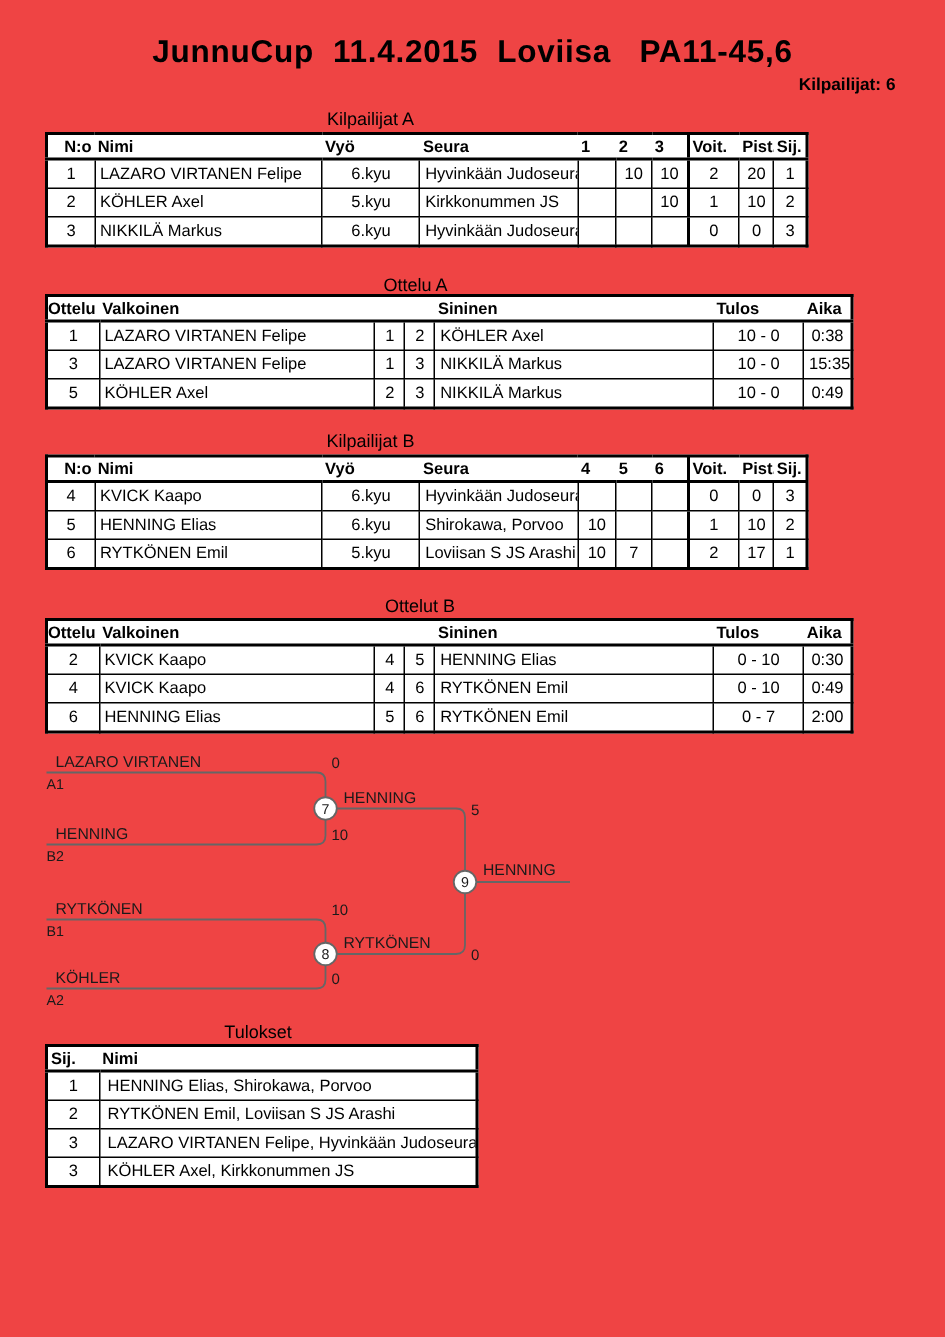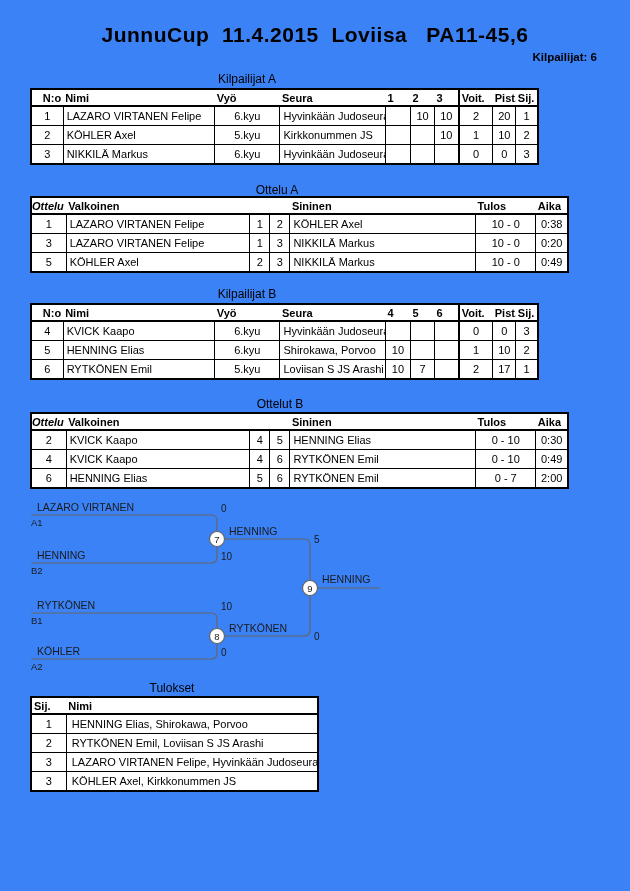--- a/index.html
+++ b/index.html
@@ -1,17 +1,17 @@
 <!DOCTYPE html>
 <html><head>
 <meta charset="utf-8">
 <style>
   html,body { margin:0; padding:0; background:#fff; }
   .sheet {
-    position:relative; width:630px; height:891px; background:#3b82f6;
+    position:relative; width:630px; height:891px; background:#ef4444;
     font-family:"Liberation Sans", sans-serif; color:#000; overflow:hidden;
   }
   .page-title {
     position:absolute; top:23px; left:0; width:630px; text-align:center;
     font-size:21px; font-weight:bold; white-space:pre; letter-spacing:0.5px;
   }
   .participants {
     position:absolute; top:51px; right:33px;
     font-size:11.5px; font-weight:bold;
   }
@@ -30,21 +30,21 @@
   td {
     border:1px solid #000; height:18px; padding:0 3px; text-align:center;
     overflow:hidden; white-space:nowrap;
   }
   
   .kilp td:nth-child(2), .kilp td:nth-child(4) { text-align:left; }
   .kilp th:nth-child(1) { text-align:right; padding-left:1px; }
   .kilp th:nth-child(8), .kilp td:nth-child(8) { border-left:2px solid #000; }
   
   .ott td:nth-child(2), .ott td:nth-child(5) { text-align:left; }
-  .ott th:nth-child(1) { text-align:left; padding:0;font-style:italic; }
+  .ott th:nth-child(1) { text-align:left; padding:0; }
   
   .tul td:nth-child(2) { text-align:left; padding-left:5px; }
   .bracket-svg { position:absolute; left:0; top:495px; }
   .bracket-svg path, .bracket-svg line { fill:none; stroke:#666; stroke-width:1.2; }
   .bracket-svg circle { fill:#fff; stroke:#666; stroke-width:1.2; }
   .bracket-svg text { fill:#1a1a1a; font-family:"Liberation Sans", sans-serif; font-size:10.5px; }
   .bracket-svg text.seed { font-size:9.5px; }
   .bracket-svg text.score { font-size:10px; }
   .bracket-svg text.mnum { font-size:9.5px; text-anchor:middle; }
 </style>
@@ -156,21 +156,21 @@
           <td>10 - 0</td>
           <td>0:38</td>
         </tr>
         <tr>
           <td>3</td>
           <td>LAZARO VIRTANEN Felipe</td>
           <td>1</td>
           <td>3</td>
           <td>NIKKILÄ Markus</td>
           <td>10 - 0</td>
-          <td>0:20</td>
+          <td>15:35</td>
         </tr>
         <tr>
           <td>5</td>
           <td>KÖHLER Axel</td>
           <td>2</td>
           <td>3</td>
           <td>NIKKILÄ Markus</td>
           <td>10 - 0</td>
           <td>0:49</td>
         </tr>

